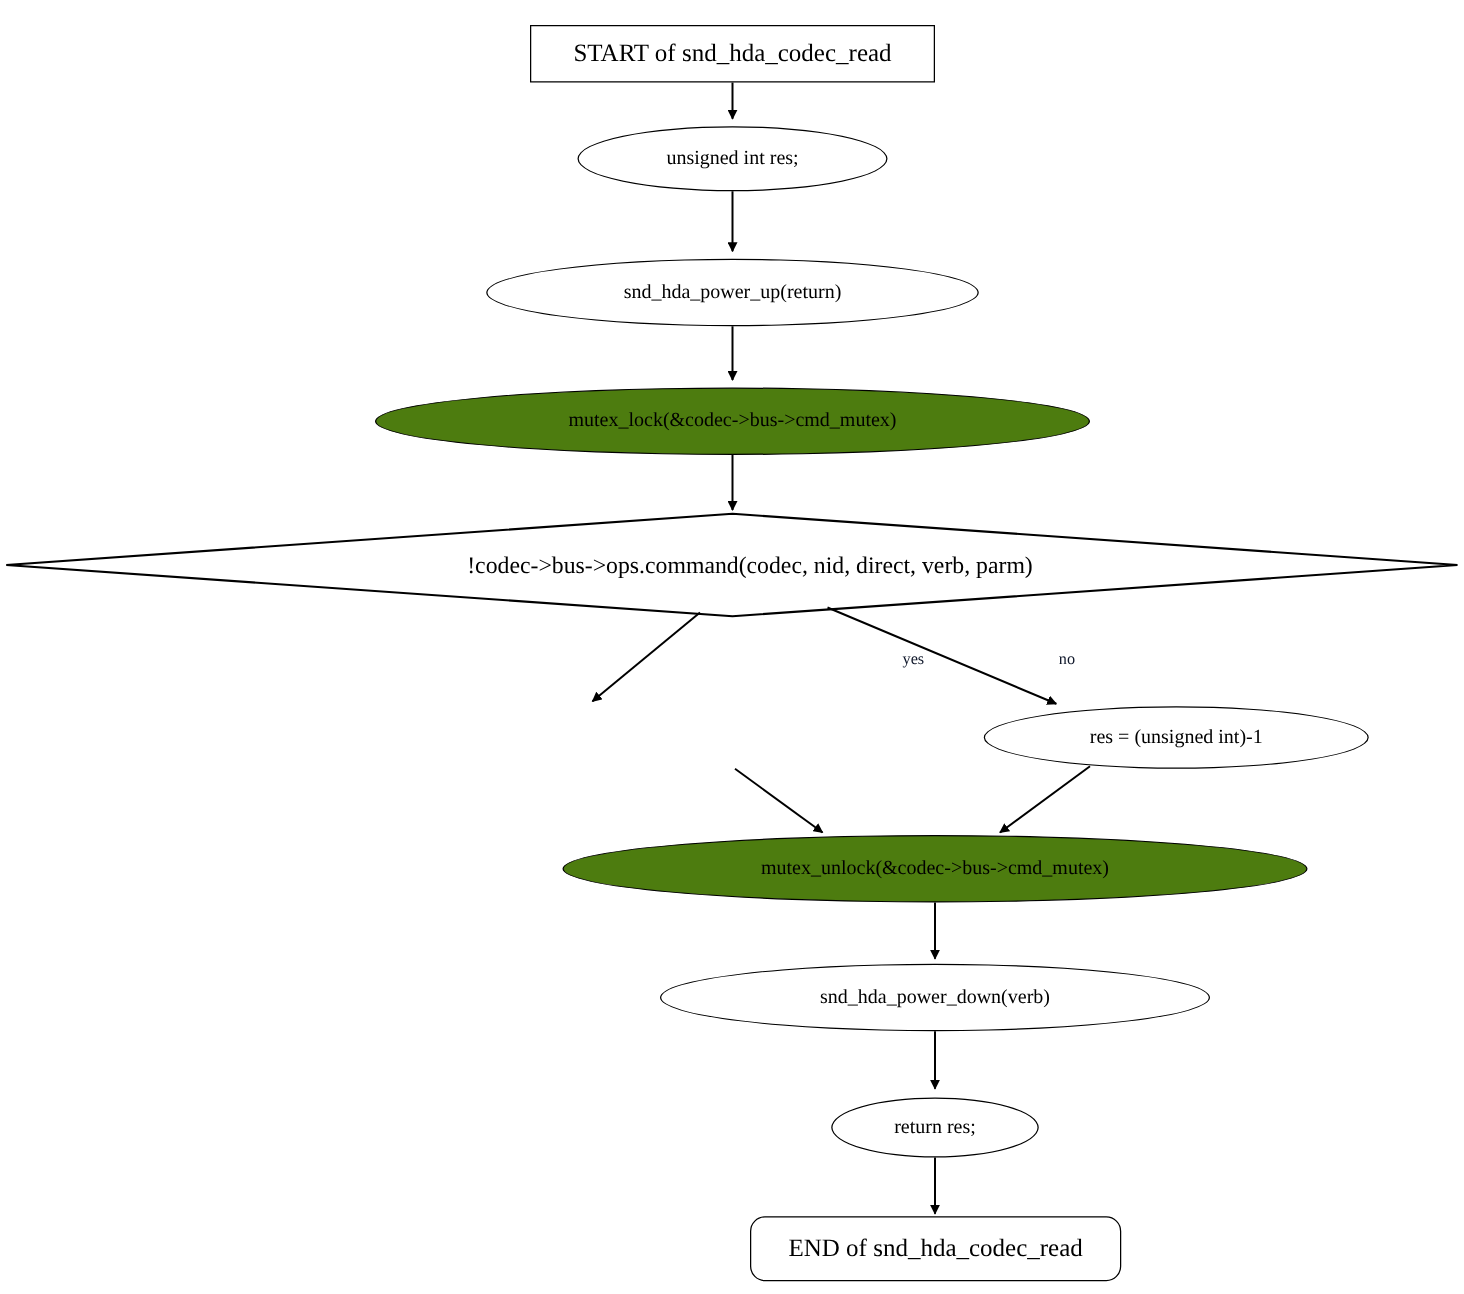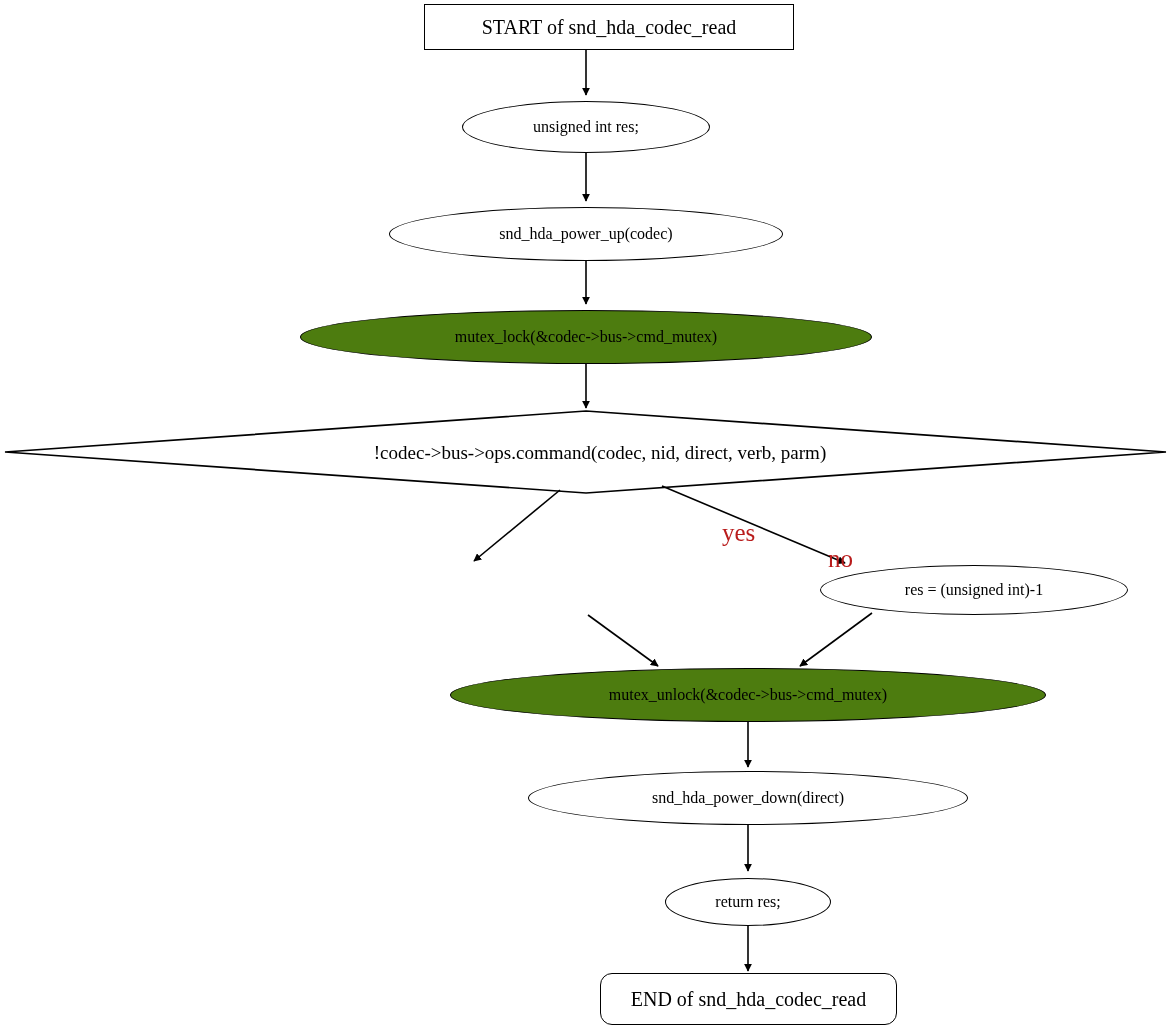--- a/index.html
+++ b/index.html
@@ -52,22 +52,22 @@
     background: transparent;
     font-size: 19px;
   }
   .diamond-label {
     position: relative;
     z-index: 2;
     margin-left: 28px;
   }
   .edge-label {
     position: absolute;
-    font-size: 25px;
-    color: #b91c1c;
+    font-size: 13px;
+    color: #0f172a;
     white-space: nowrap;
   }
 </style>
 </head>
 <body>
 
 <div id="canvas">
 
   <svg id="edges" viewBox="0 0 1171 1035" xmlns="http://www.w3.org/2000/svg">
     <defs>
@@ -94,62 +94,62 @@
 
     <line x1="872" y1="613" x2="800" y2="666" stroke="#000000" stroke-width="1.6" marker-end="url(#arrow)"></line>
 
     <line x1="748" y1="722" x2="748" y2="767" stroke="#000000" stroke-width="1.6" marker-end="url(#arrow)"></line>
 
     <line x1="748" y1="825" x2="748" y2="871" stroke="#000000" stroke-width="1.6" marker-end="url(#arrow)"></line>
 
     <line x1="748" y1="926" x2="748" y2="971" stroke="#000000" stroke-width="1.6" marker-end="url(#arrow)"></line>
   </svg>
 
-  <div class="node node-box" style="left:424px; top:4px; width:370px; height:46px;">
+  <div class="node node-box" style="left:424px; top:20px; width:324px; height:46px;">
     <span>START of snd_hda_codec_read</span>
   </div>
 
   <div class="node node-ellipse" style="left:462px; top:101px; width:248px; height:52px;">
     <span>unsigned int res;</span>
   </div>
 
   <div class="node node-ellipse" style="left:389px; top:207px; width:394px; height:54px;">
-    <span>snd_hda_power_up(codec)</span>
+    <span>snd_hda_power_up(return)</span>
   </div>
 
   <div class="node node-ellipse" style="left:300px; top:310px; width:572px; height:54px; background:#4d7c0f;">
     <span>mutex_lock(&amp;codec-&gt;bus-&gt;cmd_mutex)</span>
   </div>
 
   <div class="node node-diamond" style="left:5px; top:411px; width:1162px; height:82px;">
     <span class="diamond-label">!codec-&gt;bus-&gt;ops.command(codec, nid, direct, verb, parm)</span>
   </div>
 
 
-  <div class="node node-ellipse" style="left:820px; top:565px; width:308px; height:50px;">
+  <div class="node node-ellipse" style="left:787px; top:565px; width:308px; height:50px;">
     <span>res = (unsigned int)-1</span>
   </div>
 
   <div class="node node-ellipse" style="left:450px; top:668px; width:596px; height:54px; background:#4d7c0f;">
     <span>mutex_unlock(&amp;codec-&gt;bus-&gt;cmd_mutex)</span>
   </div>
 
   <div class="node node-ellipse" style="left:528px; top:771px; width:440px; height:54px;">
-    <span>snd_hda_power_down(direct)</span>
+    <span>snd_hda_power_down(verb)</span>
   </div>
 
   <div class="node node-ellipse" style="left:665px; top:878px; width:166px; height:48px;">
     <span>return res;</span>
   </div>
 
   <div class="node node-box" style="left:600px; top:973px; width:297px; height:52px;border-radius:12px;">
     <span>END of snd_hda_codec_read</span>
   </div>
 
   <div class="edge-label" style="left:722px; top:519px;">
     <span>yes</span>
   </div>
 
-  <div class="edge-label" style="left:828px; top:519px;margin-top:26px;">
+  <div class="edge-label" style="left:847px; top:519px;">
     <span>no</span>
   </div>
 
 </div>
 
 </body></html>

